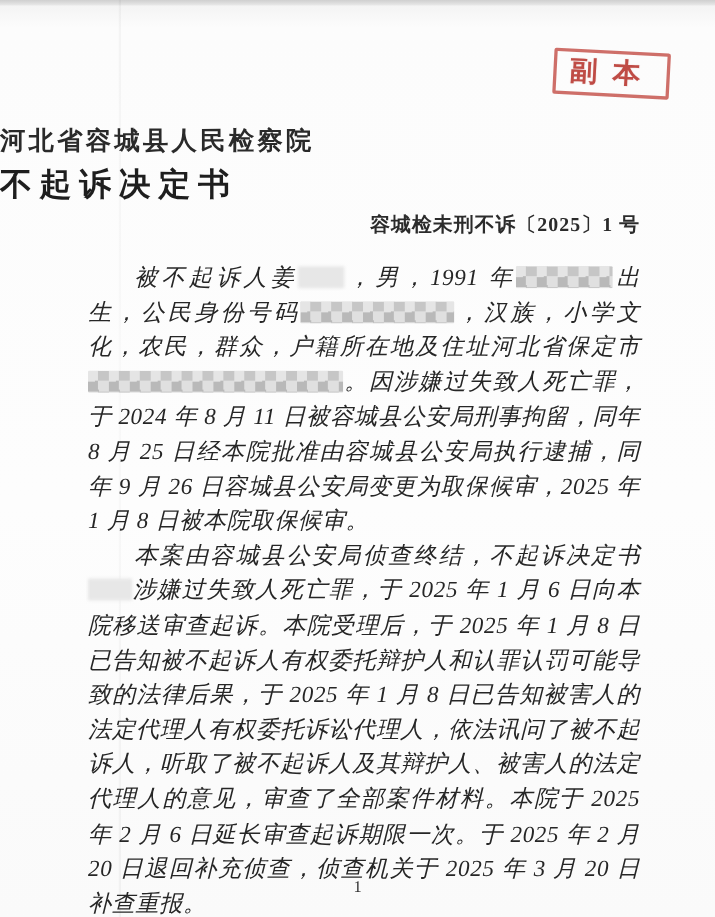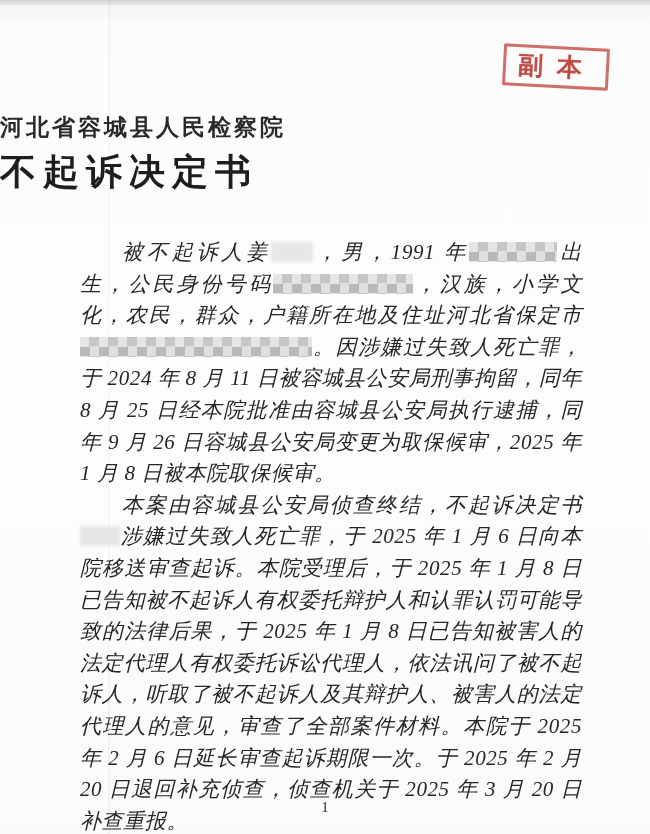--- a/index.html
+++ b/index.html
@@ -32,21 +32,21 @@
     letter-spacing:14px;
     line-height:1;
     white-space:nowrap;
     text-shadow:0 0 1px rgba(185,58,50,0.4);
   }
   .header{position:absolute;top:112px;left:0;width:650px;text-align:left;}
   .org-name{
     font-size:23px;letter-spacing:3px;font-weight:600;color:#2a2a2a;
   }
   .doc-title{
-    margin-top:5px;font-size:36px;font-weight:bold;letter-spacing:7px;color:#1e1e1e;
+    margin-top:5px;font-size:29px;font-weight:bold;letter-spacing:7px;color:#1e1e1e;
   }
   .doc-number{
     position:absolute;top:192px;left:0;width:582px;
     text-align:right;font-size:18px;letter-spacing:1px;color:#2b2b2b;font-weight:600;
   }
   .doc-body{
     position:absolute;top:237px;left:80px;width:502px;
     font-size:21px;line-height:31.6px;letter-spacing:0.6px;
     text-align:justify;color:#262626;
   }
@@ -79,20 +79,21 @@
 
   <div class="stamp">
     <span>副本</span>
   </div>
 
   <div class="header">
     <div class="org-name">河北省容城县人民检察院</div>
     <div class="doc-title">不起诉决定书</div>
   </div>
 
+  <div class="doc-number">容城检未刑不诉〔2025〕1 号</div>
 
   <div class="doc-body" id="doc-body">
       <p><span>被不起诉人姜</span><span class="redact redact-blur" style="width: 42px;"></span><span>，男，1991 年</span><span class="redact redact-mosaic" style="width: 88px;"></span><span>出生，公民身份号码</span><span class="redact redact-mosaic" style="width: 140px;"></span><span>，汉族，小学文化，农民，群众，户籍所在地及住址河北省保定市</span><span class="redact redact-mosaic" style="width: 232px;"></span><span>。因涉嫌过失致人死亡罪，于 2024 年 8 月 11 日被容城县公安局刑事拘留，同年 8 月 25 日经本院批准由容城县公安局执行逮捕，同年 9 月 26 日容城县公安局变更为取保候审，2025 年 1 月 8 日被本院取保候审。</span></p>
       <p><span>本案由容城县公安局侦查终结，不起诉决定书</span><span class="redact redact-blur" style="width: 40px;"></span><span>涉嫌过失致人死亡罪，于 2025 年 1 月 6 日向本院移送审查起诉。本院受理后，于 2025 年 1 月 8 日已告知被不起诉人有权委托辩护人和认罪认罚可能导致的法律后果，于 2025 年 1 月 8 日已告知被害人的法定代理人有权委托诉讼代理人，依法讯问了被不起诉人，听取了被不起诉人及其辩护人、被害人的法定代理人的意见，审查了全部案件材料。本院于 2025 年 2 月 6 日延长审查起诉期限一次。于 2025 年 2 月 20 日退回补充侦查，侦查机关于 2025 年 3 月 20 日补查重报。</span></p>
     </div>
 
   <div class="page-number">1</div>
 </div>
 
 </body></html>

